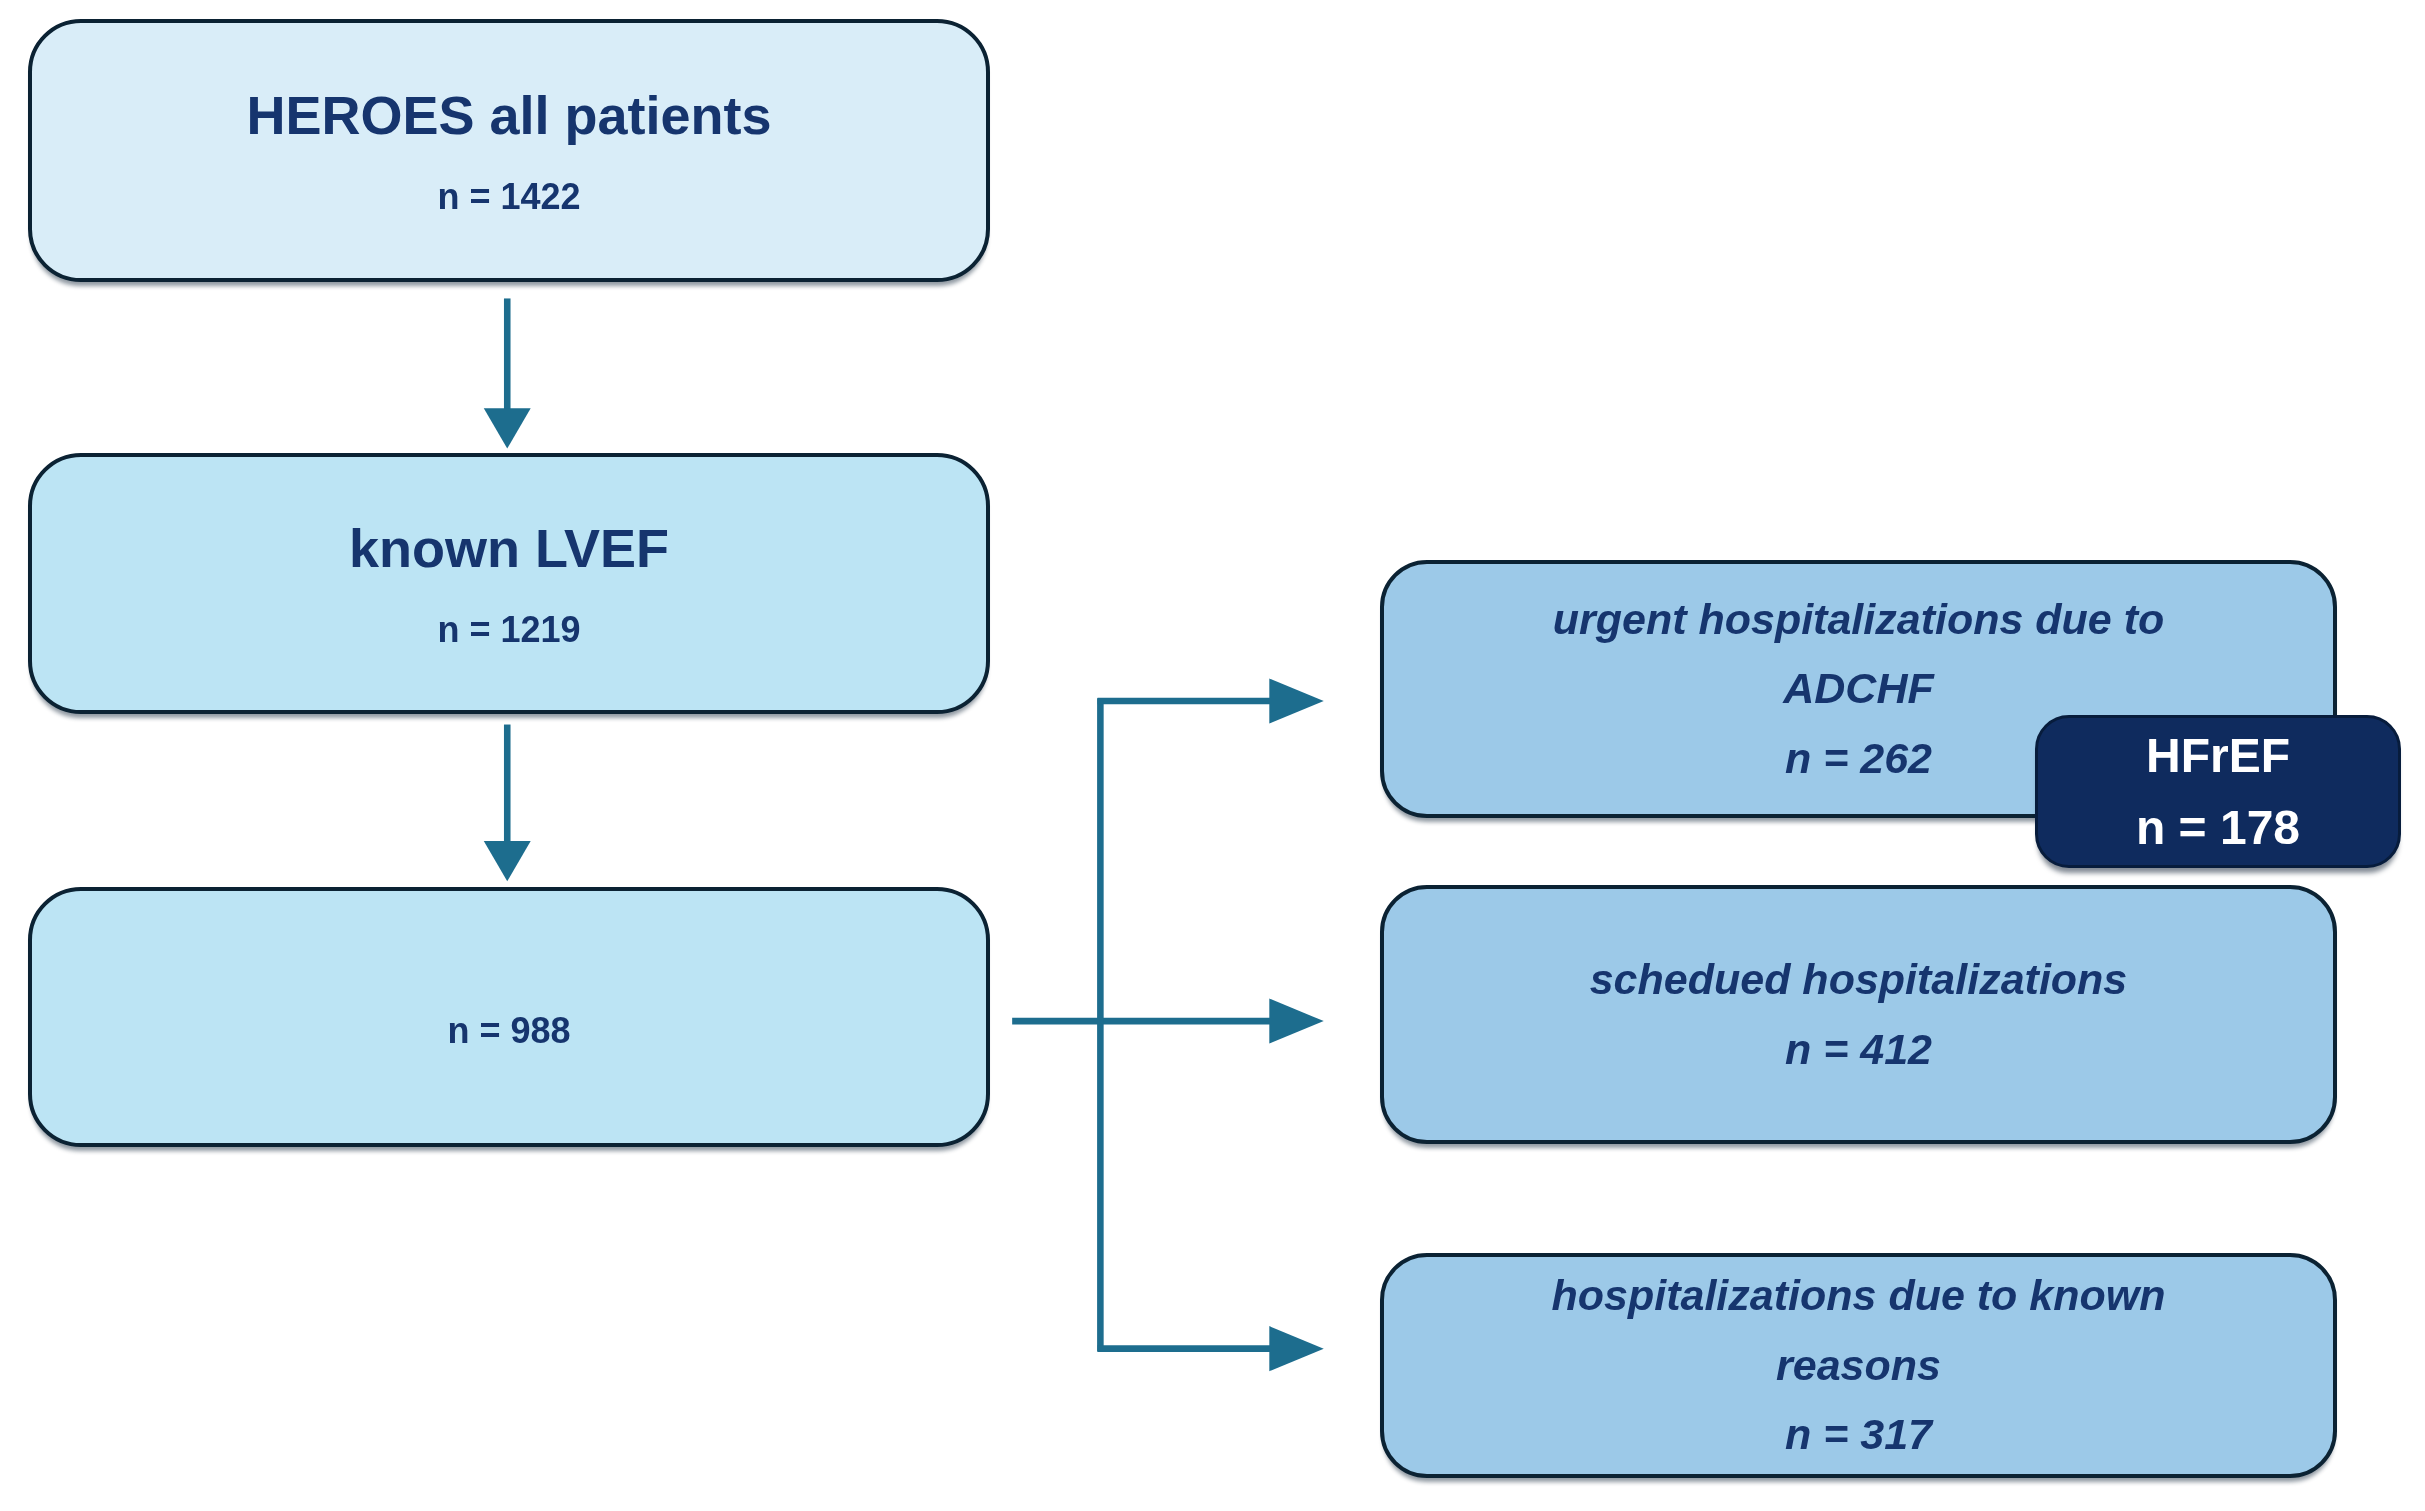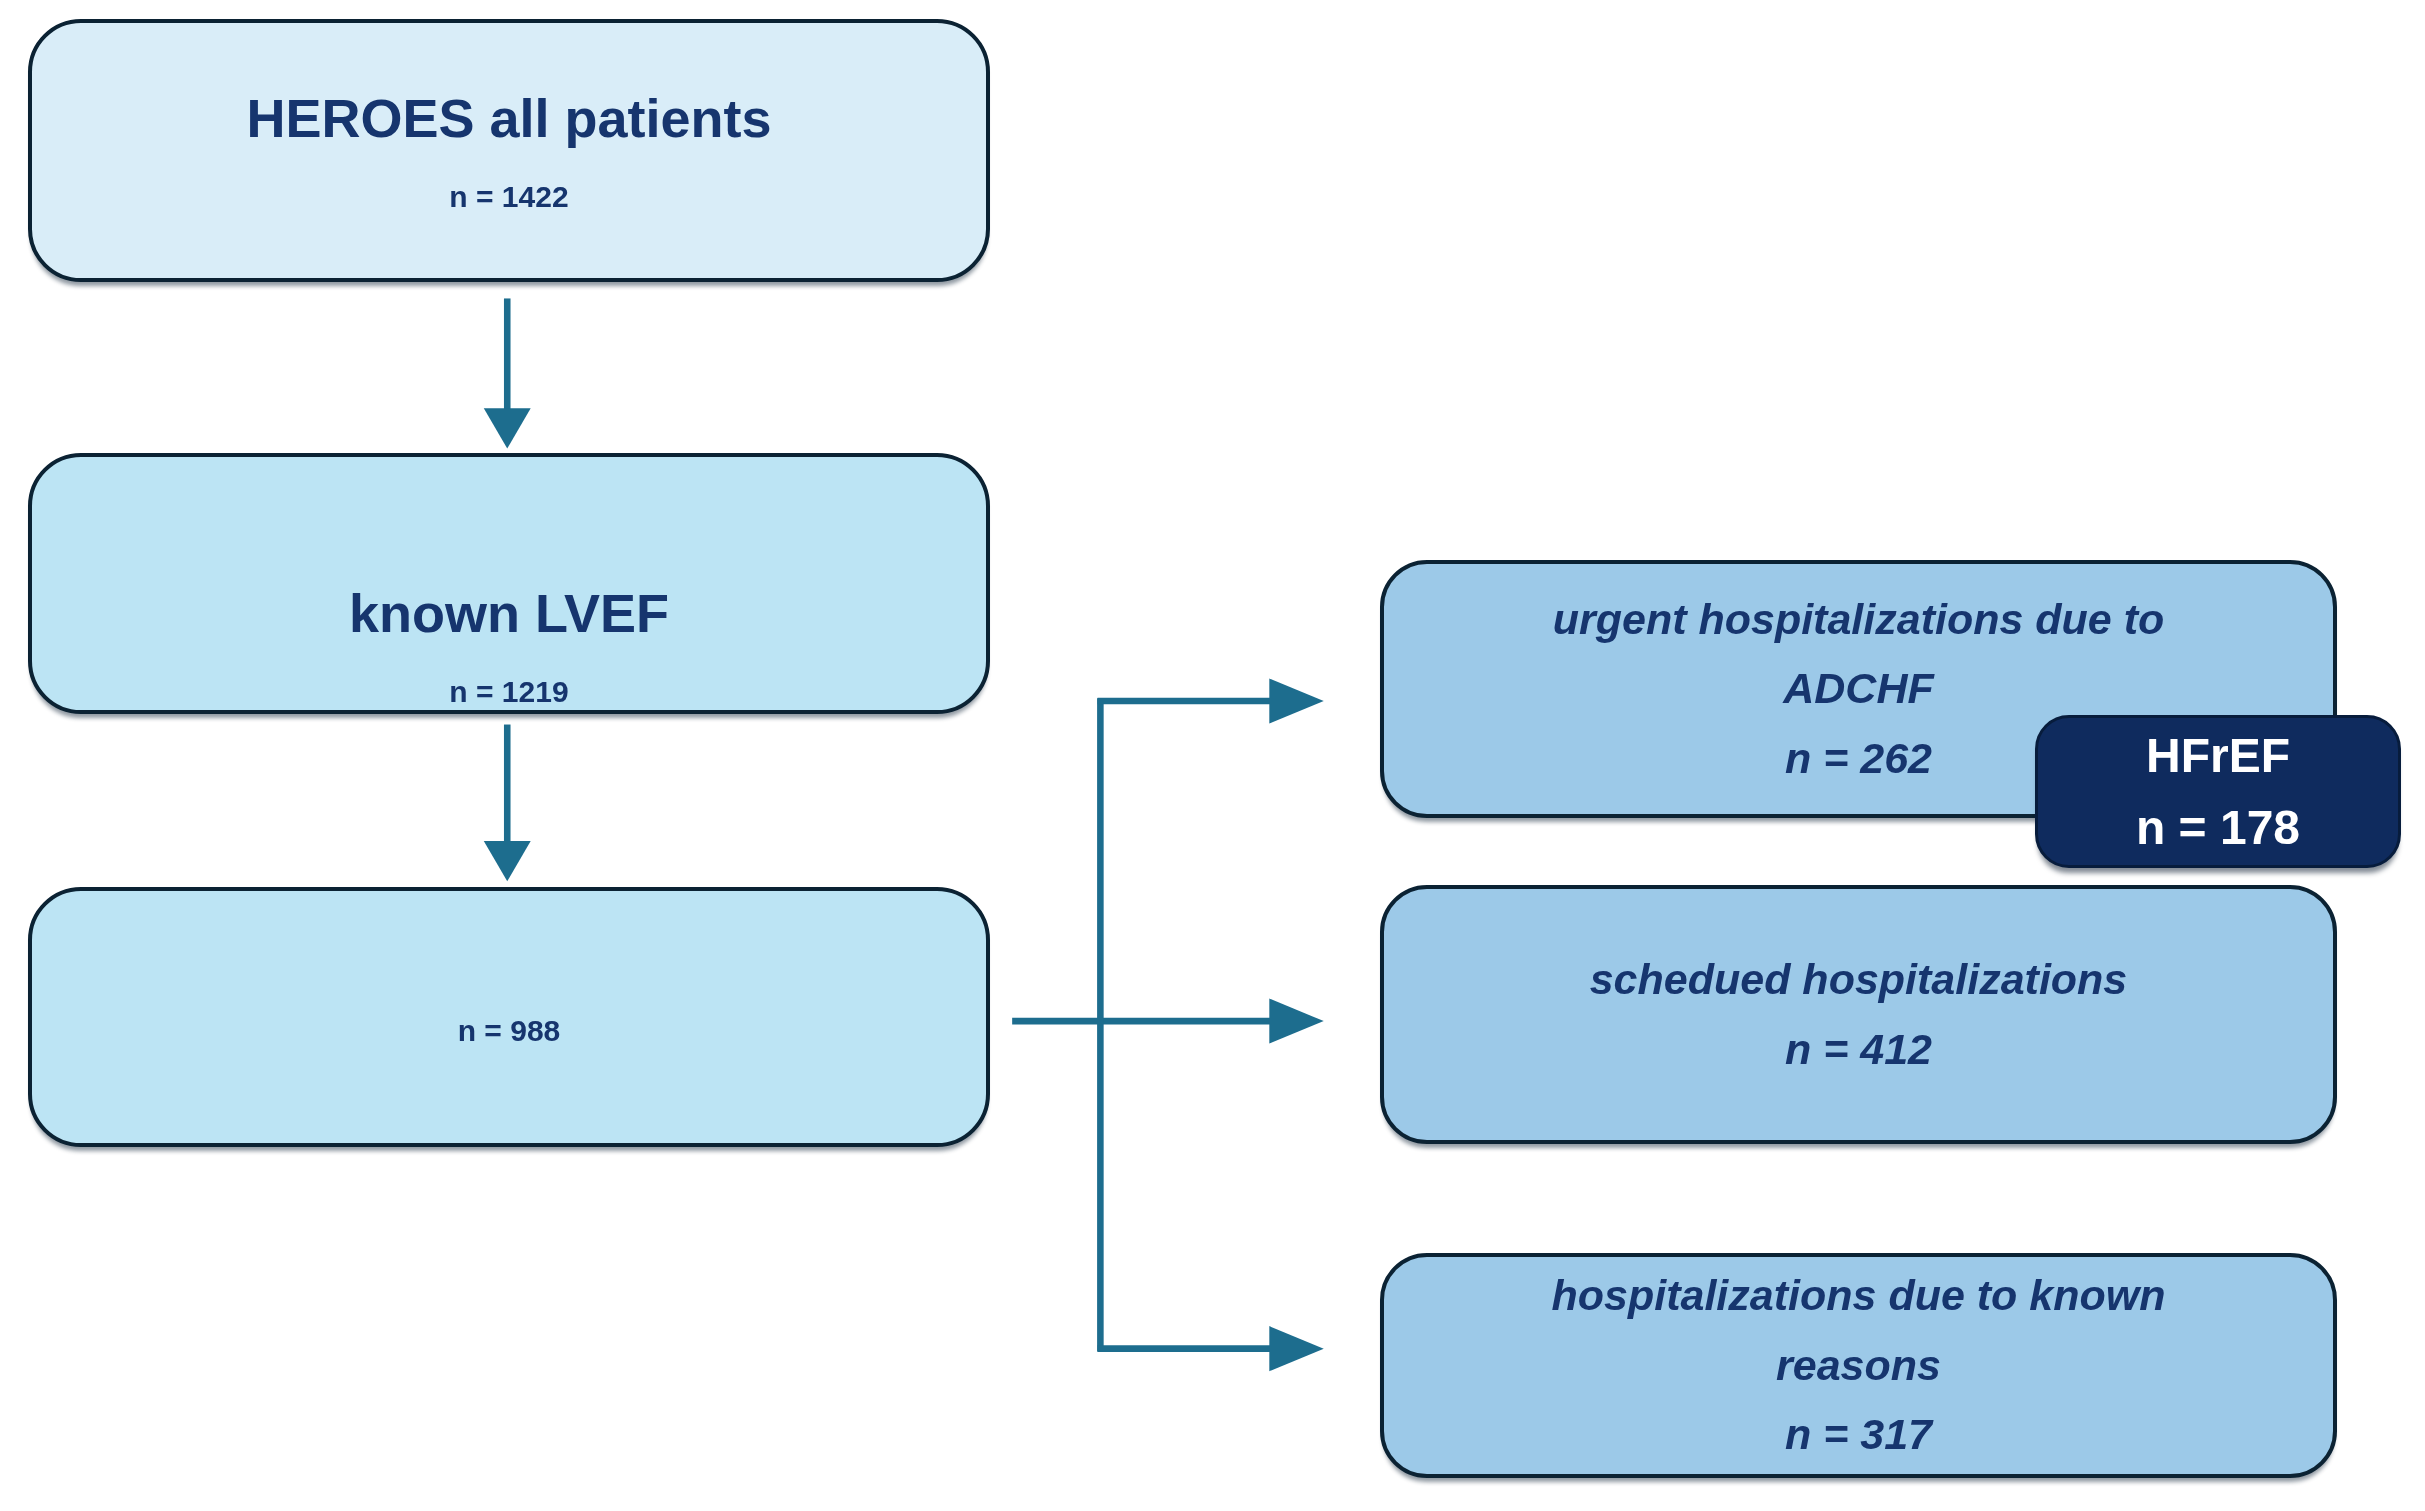--- a/index.html
+++ b/index.html
@@ -19,34 +19,34 @@
     border: 4.7px solid #0b2233;
     display: flex; flex-direction: column;
     align-items: center; justify-content: center;
     text-align: center;
     color: #16356e;
     box-shadow: 0 7.5px 4.7px -3.8px rgba(12,32,52,0.45);
     z-index: 2;
   }
   .box-left { left: 28px; width: 962px; border-radius: 53px; }
   #box-all      { top: 19px;  height: 263px; background: #d9edf8; }
-  #box-lvef     { top: 453px; height: 261px; background: #bce4f4; justify-content: flex-end; }
+  #box-lvef     { top: 453px; height: 261px; background: #bce4f4; }
   #box-hosp     { top: 887px; height: 260px; background: #bce4f4; }
   .box-right { left: 1380px; width: 957px; background: #9cc9e8; border-radius: 47px; font-style: italic; }
   #box-urgent   { top: 560px;  height: 258px; }
   #box-sched    { top: 885px;  height: 259px; }
   #box-other    { top: 1253px; height: 225px; }
   #box-hfref {
     left: 2035px; top: 715px; width: 366px; height: 153px;
     background: #0f2b5e; border: 3.8px solid #071c3c;
     border-radius: 34px; color: #ffffff; z-index: 5;
     box-shadow: 0 8.4px 5.6px -3.8px rgba(10,25,45,0.5);
   }
   .l1 { font-size: 54px; font-weight: 600; line-height: 1.2; }
-  .l2 { font-size: 30px; font-weight: 600; line-height: 1.2; margin-top: 28px; }
+  .l2 { font-size: 36px; font-weight: 600; line-height: 1.2; margin-top: 28px; }
   .rl { font-size: 43px; font-weight: 600; line-height: 1.62; }
   .hl { font-size: 48px; font-weight: 700; line-height: 1.5; }
   #connectors {
     position: absolute; left: 0; top: 0;
     width: 2426px; height: 1511px;
     z-index: 1;
   }
 </style>
 </head>
 <body>

